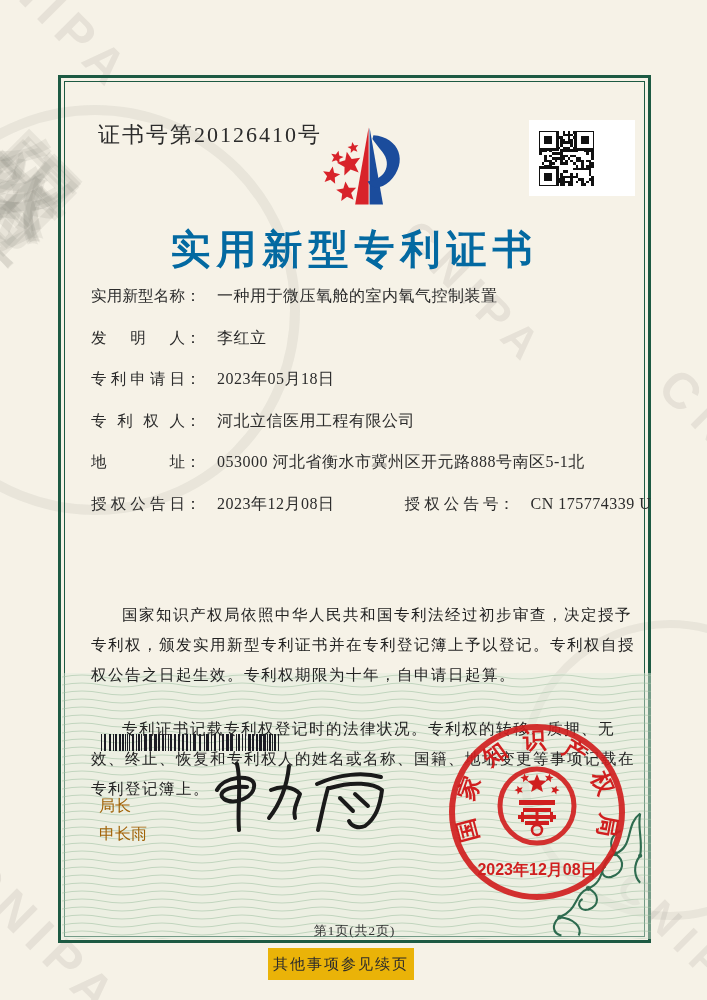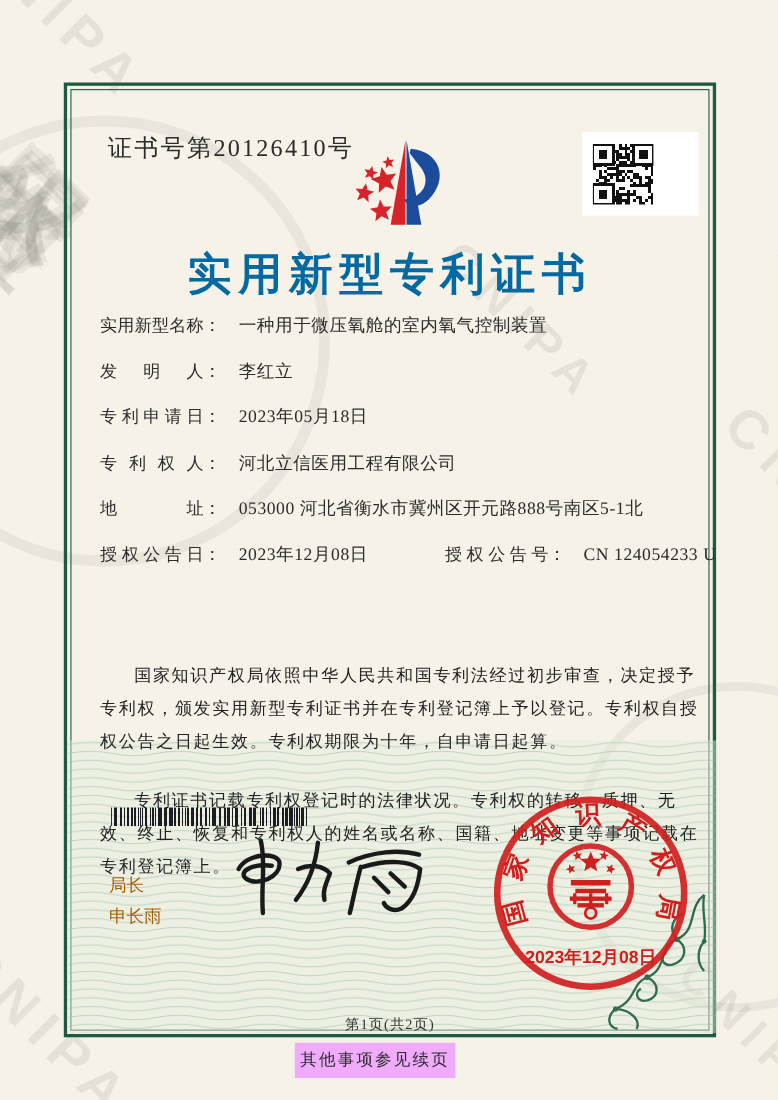--- a/index.html
+++ b/index.html
@@ -65,21 +65,21 @@
              font-size:16px; color:#a16207; line-height:28px; }
 
   .signature { position:absolute; left:140px; top:676px; width:200px; height:96px; z-index:2; }
 
   .seal { position:absolute; left:386px; top:644px; width:180px; height:180px; z-index:3; }
 
   .page-no { position:absolute; left:0; top:844px; width:100%; text-align:center;
              font-size:13px; color:#333; letter-spacing:1px; z-index:2; }
 
   .footer-note { position:absolute; left:268px; top:948px; width:146px; height:32px;
-                 background:#f0abfc; z-index:2; text-align:center; line-height:32px;
+                 background:#eab308; z-index:2; text-align:center; line-height:32px;
                  font-size:15px; color:#2b2b2b; letter-spacing:2px; }
 </style>
 </head>
 <body>
 
 <div class="page">
 
   <div class="wm-layer">
     <div class="wm wm-cnipa wm-cnipa-tl">CNIPA</div>
     <div class="wm wm-cnipa wm-cnipa-mid">CNIPA</div>
@@ -309,21 +309,21 @@
         <span class="flabel">专利申请日</span><span class="fcolon">：</span><span class="fvalue">2023年05月18日</span>
       </div>
       <div class="frow">
         <span class="flabel">专利权人</span><span class="fcolon">：</span><span class="fvalue">河北立信医用工程有限公司</span>
       </div>
       <div class="frow">
         <span class="flabel">地址</span><span class="fcolon">：</span><span class="fvalue">053000 河北省衡水市冀州区开元路888号南区5-1北</span>
       </div>
       <div class="frow">
         <span><span class="flabel">授权公告日</span><span class="fcolon">：</span><span class="fvalue">2023年12月08日</span></span>
-        <span class="grant2"><span class="flabel">授权公告号</span><span class="fcolon">：</span><span class="fvalue">CN 124054233 U</span></span>
+        <span class="grant2"><span class="flabel">授权公告号</span><span class="fcolon">：</span><span class="fvalue">CN 175774339 U</span></span>
       </div>
     </div>
 
     <div class="body-text">
       <p>国家知识产权局依照中华人民共和国专利法经过初步审查，决定授予专利权，颁发实用新型专利证书并在专利登记簿上予以登记。专利权自授权公告之日起生效。专利权期限为十年，自申请日起算。</p>
       <p>专利证书记载专利权登记时的法律状况。专利权的转移、质押、无效、终止、恢复和专利权人的姓名或名称、国籍、地址变更等事项记载在专利登记簿上。</p>
     </div>
 
     <svg id="barcode" class="barcode" width="182" height="17" shape-rendering="crispEdges">
         <rect x="0" y="0" width="1" height="17" fill="#1c1c24"></rect>

